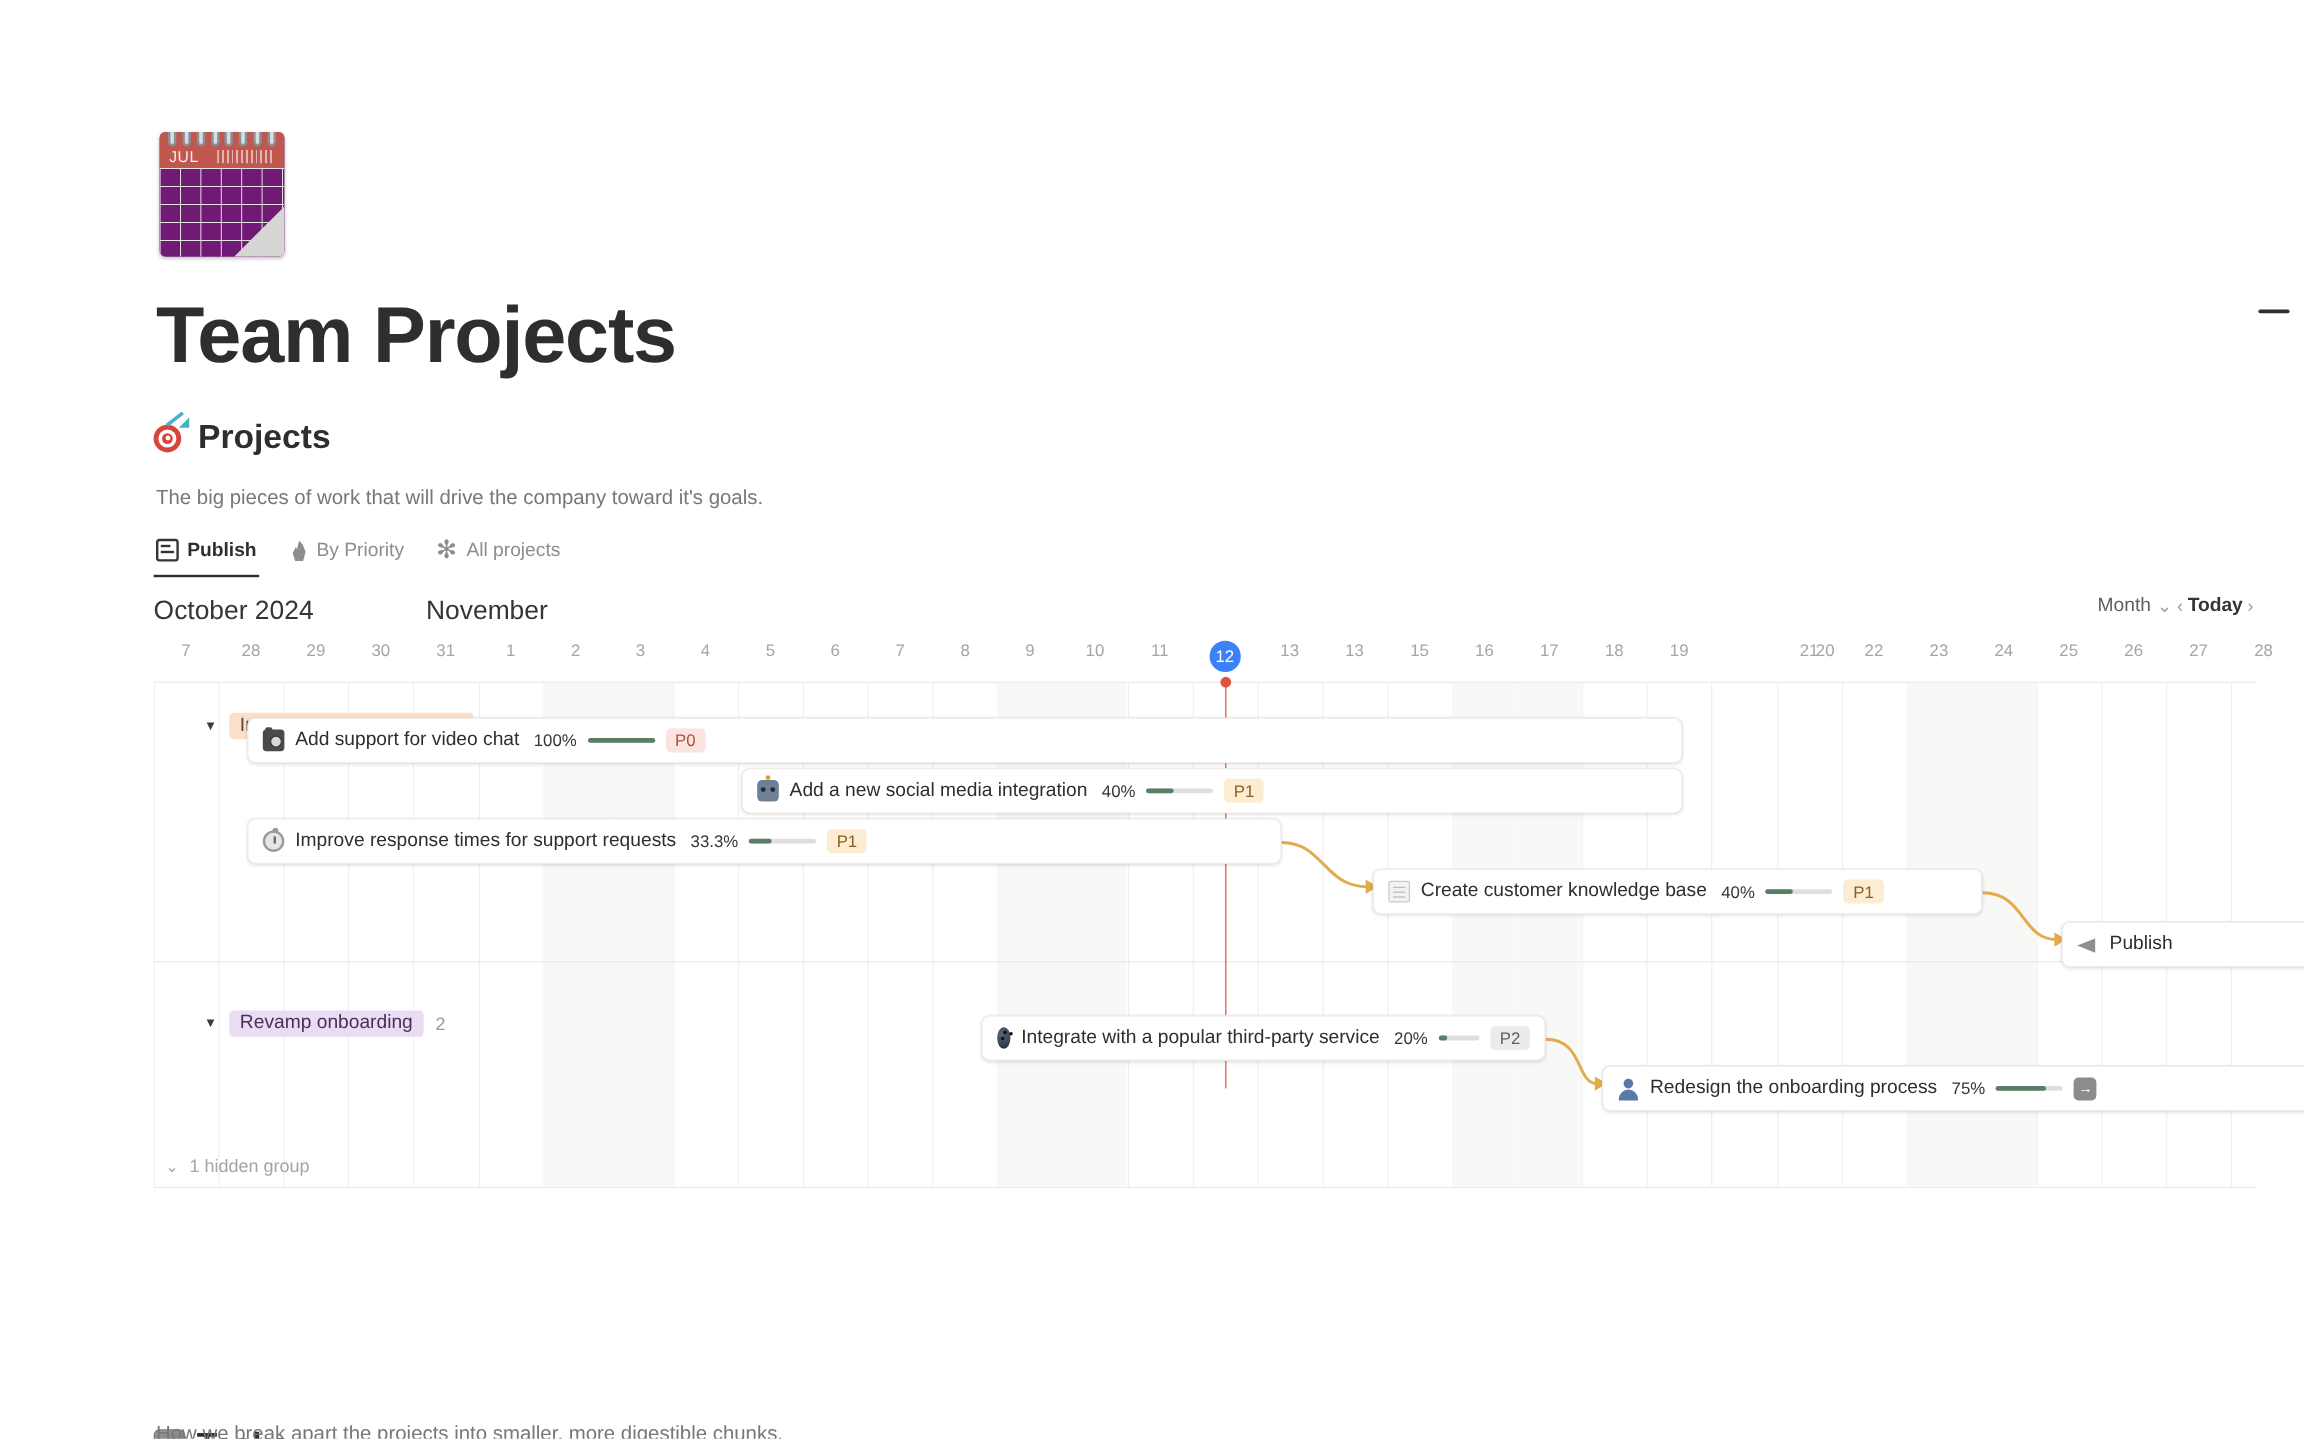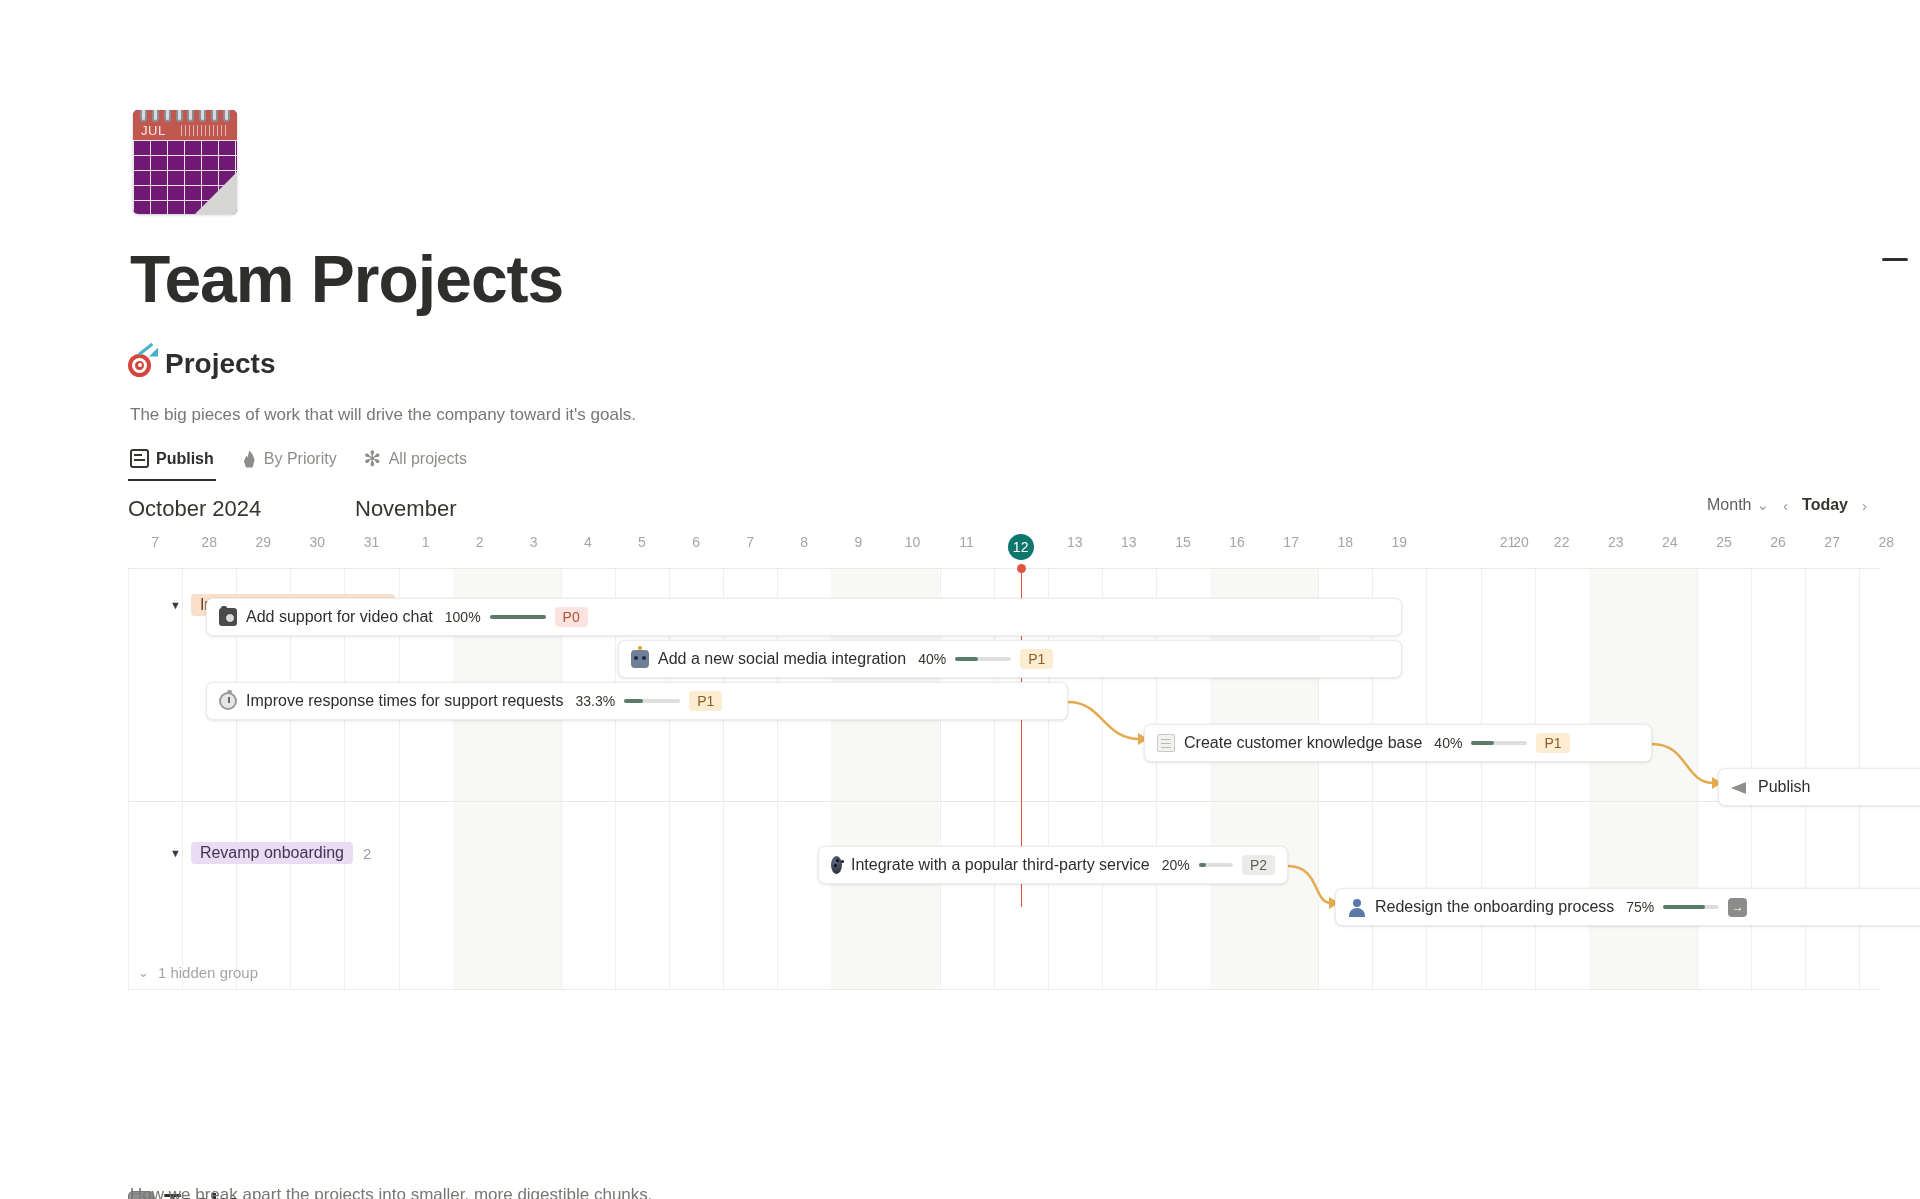--- a/index.html
+++ b/index.html
@@ -139,38 +139,38 @@
     margin-left:2px;
   }
   .ico-asterisk { color:#8d8d89; font-size:21px; line-height:19px; text-align:center; }
 
   
   .tl {
     position: absolute; left: 128px; top: 496px;
     width: 1752px; height: 508px;
   }
   .tl-ctrls {
-    position: absolute; right: 13px; top: 0;
-    display: flex; align-items: center; gap: 14px;
+    position: absolute; right: 2px; top: 0;
+    display: flex; align-items: center; gap: 4px;
     font-size: 16px; color: #5f5e5b;
   }
   .tl-ctrls .item { display:flex; align-items:center; gap:5px; cursor:pointer; }
   .tl-ctrls .today { font-weight: bold; color:#37352f; }
   .chev { font-size: 15px; color:#9b9b98; cursor:pointer; }
 
   .months { position: absolute; left: 0; top: 0; height: 26px; width: 100%; }
   .month-lbl { position: absolute; top: 0; font-size: 22px; color: #37352f; }
 
   .days { position: absolute; left: 0; top: 38px; height: 26px; width: 100%; }
   .day {
     position: absolute; top: 0; width: 28px; margin-left: -14px;
     text-align: center; font-size: 14px; color: #a5a5a2;
   }
   .day.today {
-    color: #fff; background: #0f766e; border-radius: 50%;
+    color: #fff; background: #3b82f6; border-radius: 50%;
     width: 26px; height: 26px; line-height: 26px; margin-left: -13px;
   }
 
   .grid {
     position: absolute; left: 0; top: 72px; right: 0; height: 422px;
     border-top: 1px solid #eceae6;
     border-bottom: 1px solid #eceae6;
     overflow: hidden;
   }
   .wk { position: absolute; top: 0; bottom: 0; background: #f8f8f7; }

